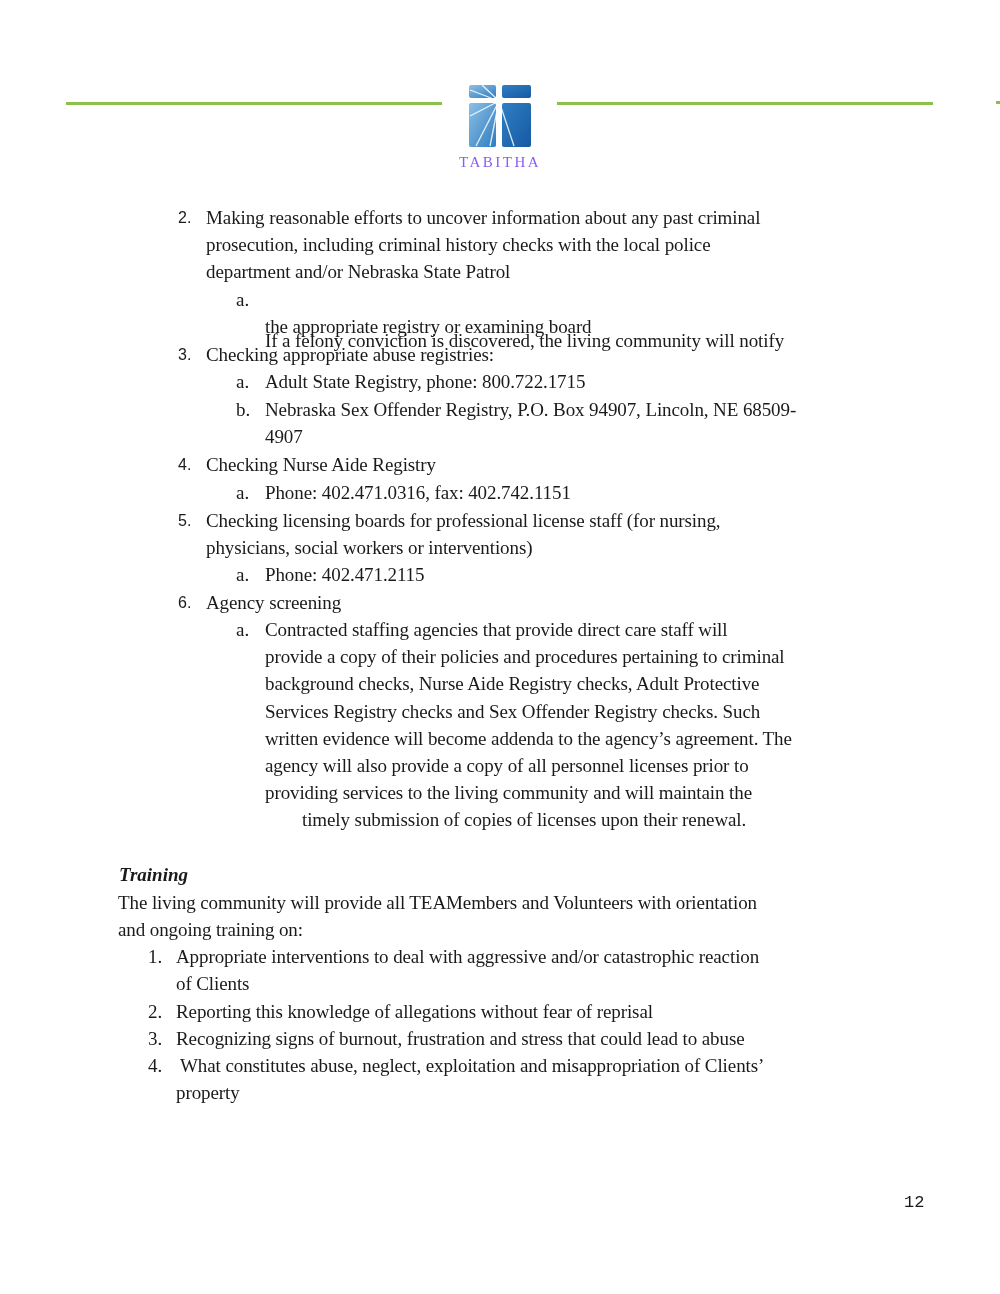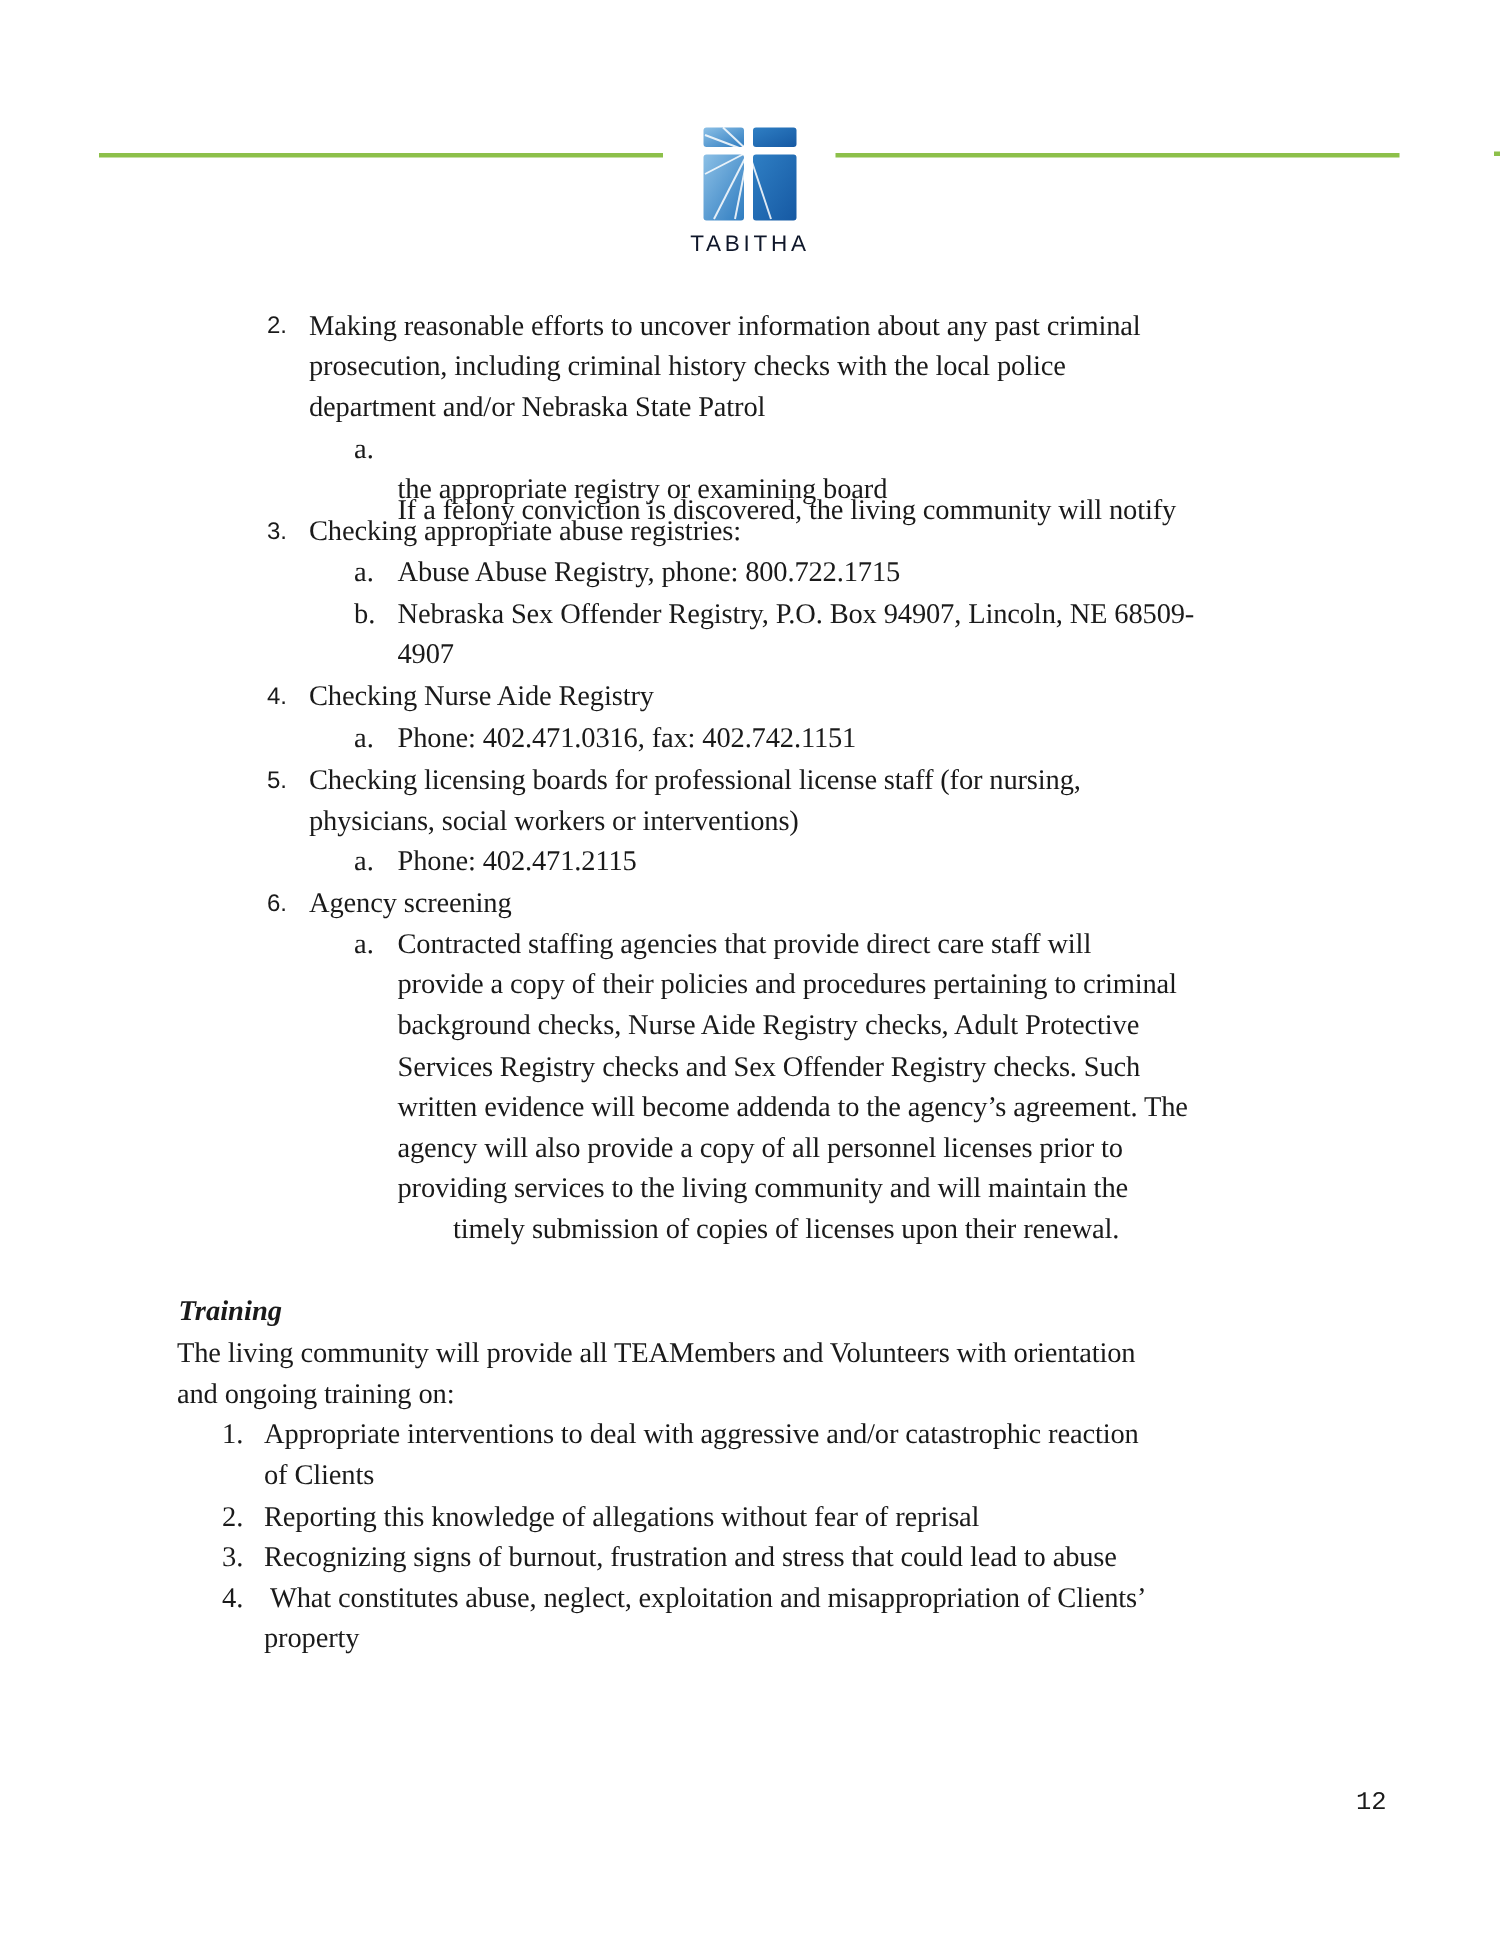--- a/index.html
+++ b/index.html
@@ -6,22 +6,22 @@
   body { width: 1000px; height: 1294px; position: relative; overflow: hidden;
          font-family: "Liberation Serif", "DejaVu Serif", serif; color: #1a1a1a; }
 
   .header-rule { position: absolute; top: 102px; height: 3px; background: #8dc04a; }
   .rule-left { left: 66px; width: 376px; }
   .rule-right { left: 557px; width: 376px; }
   .rule-tick { position: absolute; left: 996px; top: 101px; width: 4px; height: 3px; background: #8dc04a; }
 
   .logo { position: absolute; left: 468px; top: 84px; width: 64px; height: 64px; }
   .logo-text { position: absolute; left: 440px; top: 154px; width: 120px; text-align: center;
-               font-family: Liberation Sans, sans-serif; font-size: 15px;
-               letter-spacing: 2.5px; color: #0f172a; }
+               font-family: Liberation Serif, serif; font-size: 15px;
+               letter-spacing: 2.5px; color: #8b5cf6; }
   .line { position: absolute; font-size: 19px; line-height: 27px; white-space: nowrap; letter-spacing: -0.1px; }
   .num { position: absolute; font-family: "Liberation Sans", "DejaVu Sans", sans-serif; font-size: 16px; line-height: 27px; }
   .alpha { position: absolute; font-size: 19px; line-height: 27px; }
   .heading { position: absolute; font-size: 19px; font-weight: bold; font-style: italic; line-height: 27px; }
   .pnum { position: absolute; left: 904px; top: 1193px; font-family: Liberation Mono, monospace; font-size: 17px; }
 </style>
 </head>
 <body>
 
 <div class="header-rule rule-left"></div>
@@ -63,21 +63,21 @@
     <span class="line" style="left:206px;top:258px;">department and/or Nebraska State Patrol</span>
     <span class="alpha" style="left:236px;top:286px;">a.</span>
     <span class="line" style="left:265px;top:286px;margin-top:41px;">If a felony conviction is discovered, the living community will notify</span>
     <span class="line" style="left:265px;top:313px;">the appropriate registry or examining board</span>
   </div>
 
   <div>
     <span class="num" style="left:178px;top:341px;">3.</span>
     <span class="line" style="left:206px;top:341px;">Checking appropriate abuse registries:</span>
     <span class="alpha" style="left:236px;top:368px;">a.</span>
-    <span class="line" style="left:265px;top:368px;">Abuse Abuse Registry, phone: 800.722.1715</span>
+    <span class="line" style="left:265px;top:368px;">Adult State Registry, phone: 800.722.1715</span>
     <span class="alpha" style="left:236px;top:396px;">b.</span>
     <span class="line" style="left:265px;top:396px;">Nebraska Sex Offender Registry, P.O. Box 94907, Lincoln, NE 68509-</span>
     <span class="line" style="left:265px;top:423px;">4907</span>
   </div>
 
   <div>
     <span class="num" style="left:178px;top:451px;">4.</span>
     <span class="line" style="left:206px;top:451px;">Checking Nurse Aide Registry</span>
     <span class="alpha" style="left:236px;top:479px;">a.</span>
     <span class="line" style="left:265px;top:479px;">Phone: 402.471.0316, fax: 402.742.1151</span>

